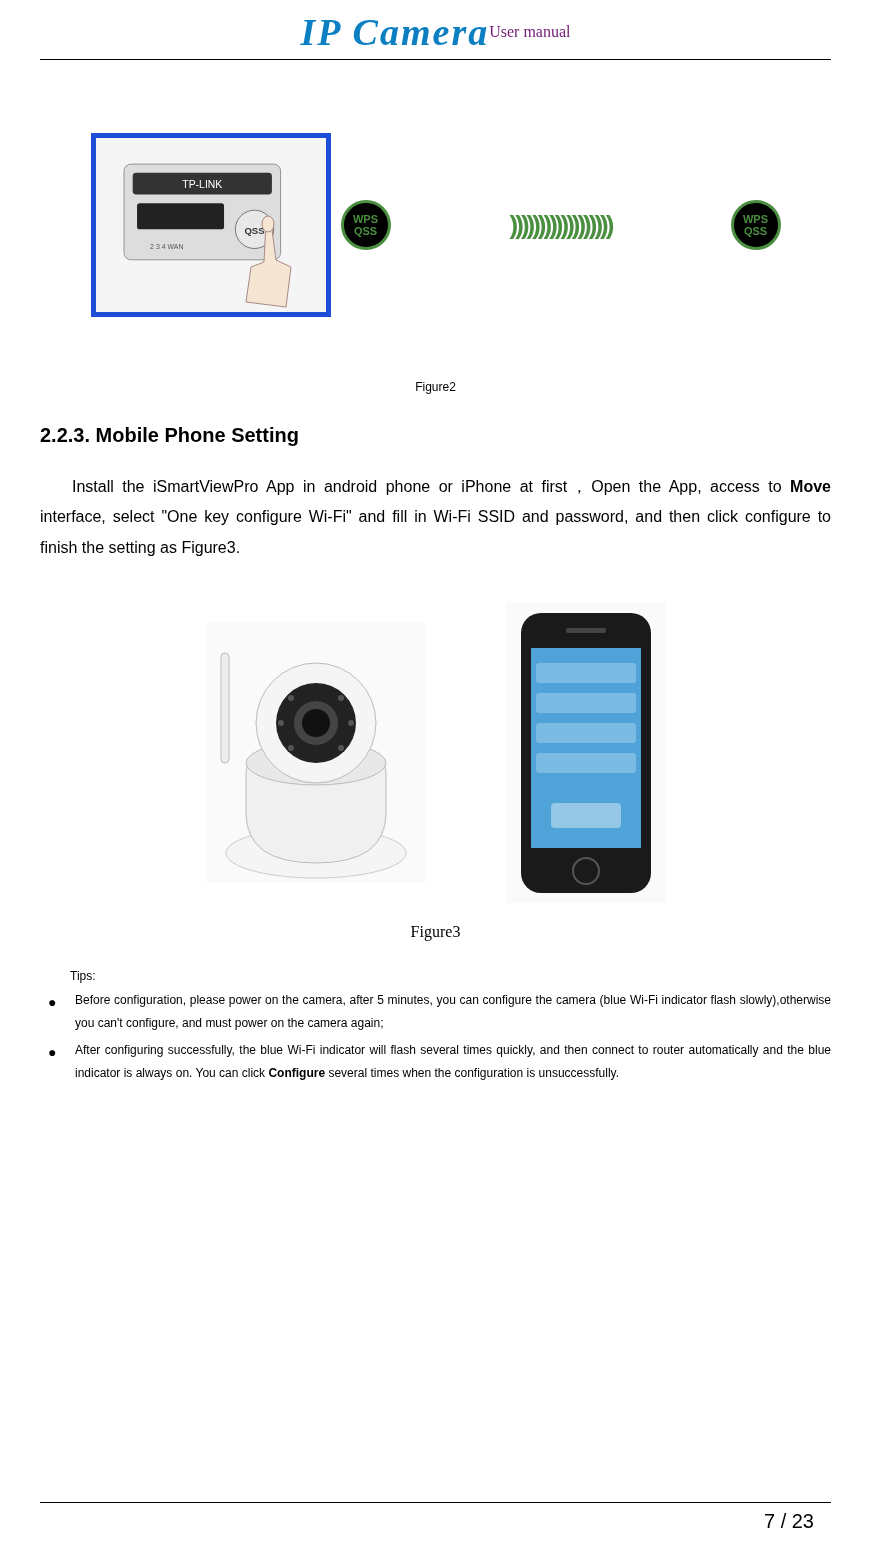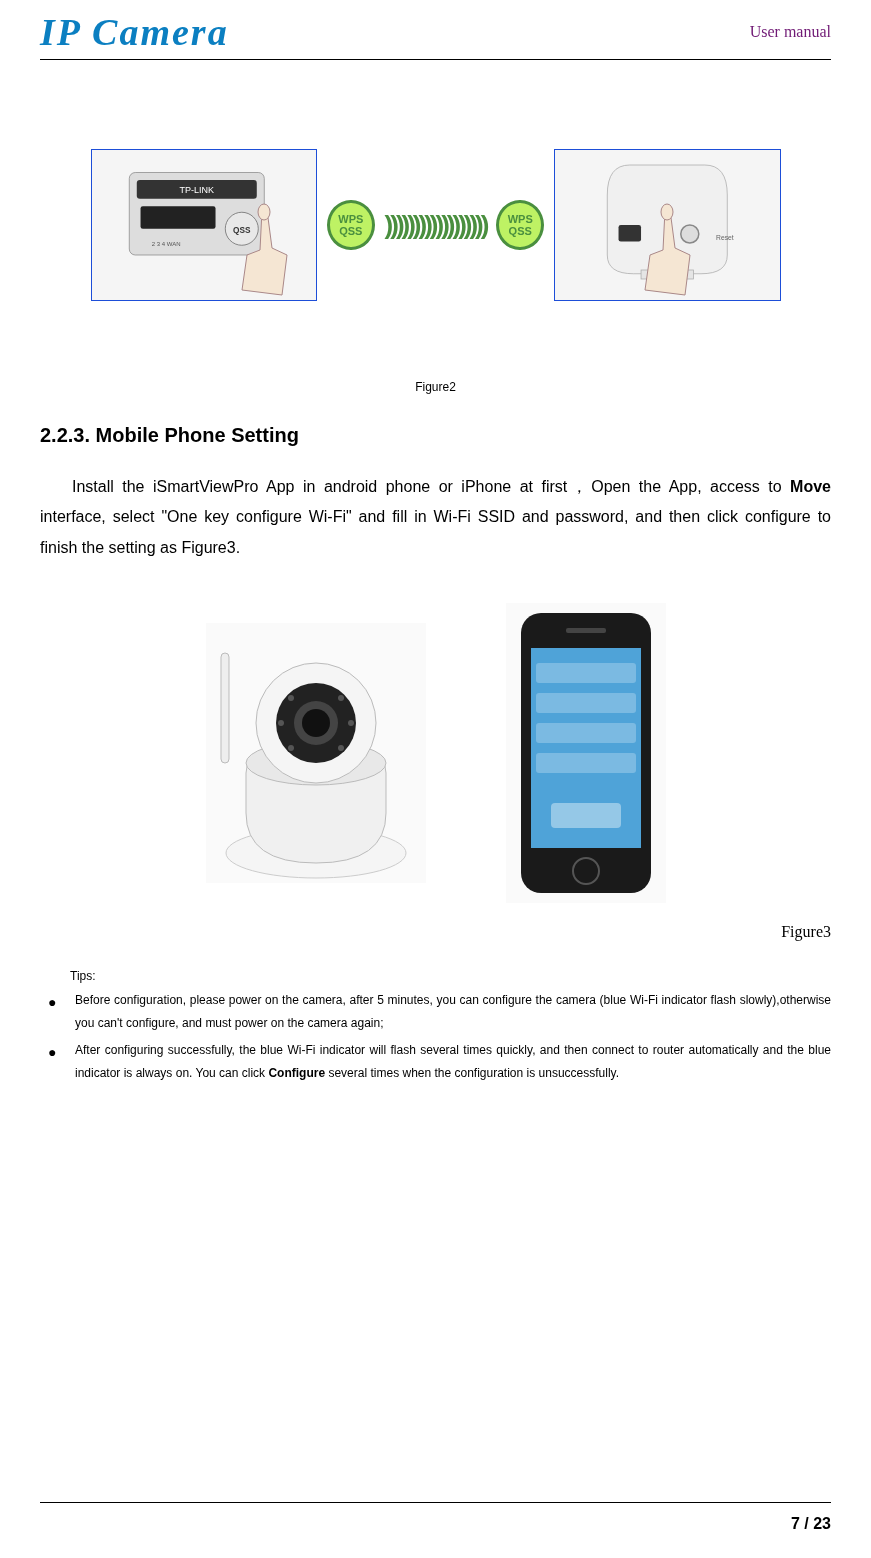--- a/index.html
+++ b/index.html
@@ -6,21 +6,21 @@
     body {
       width: 871px;
       height: 1558px;
       background: #fff;
       font-family: Arial, sans-serif;
       position: relative;
       padding: 0 40px;
     }
     .header-bar {
       display: flex;
-      justify-content: space-between;
+      justify-content: center;
       align-items: center;
       padding: 10px 0 5px 0;
       border-bottom: 1px solid #000;
     }
     .logo {
       font-family: 'Brush Script MT', cursive;
       font-size: 38px;
       font-weight: bold;
       font-style: italic;
       color: #0b7fc1;
@@ -42,34 +42,34 @@
       position: relative;
       width: 690px;
       height: 280px;
       display: flex;
       align-items: center;
       justify-content: space-between;
       gap: 10px;
     }
     .device-box {
       width: 240px;
-      height: 152px;
+      height: 184px;
       background: #f5f5f5;
-      border: 1px solid #1d4ed8;
+      border: 5px solid #1d4ed8;
       position: relative;
       display: flex;
       align-items: flex-start;
       justify-content: center;
     }
     .router-svg, .camera-svg { width: 100%; height: 100%; }
     .qss-badge {
       width: 50px;
       height: 50px;
       border-radius: 50%;
-      background: #bef264;
+      background: #000000;
       border: 3px solid #4a8f3f;
       display: flex;
       flex-direction: column;
       align-items: center;
       justify-content: center;
       font-size: 11px;
       font-weight: bold;
       color: #4a8f3f;
       line-height: 1.1;
       position: relative;
@@ -127,21 +127,21 @@
     }
     .phone-img {
       width: 160px;
       height: 300px;
       background: #fafafa;
       display: flex;
       align-items: center;
       justify-content: center;
     }
     .figure3-caption {
-      text-align: right;
+      text-align: center;
       font-family: 'SimSun', serif;
       font-size: 16px;
       margin: 10px 0 8px 0;
     }
     .tips-label {
       font-size: 12px;
       margin-left: 30px;
       margin-bottom: 6px;
       margin-top: 28px;
     }
@@ -160,23 +160,23 @@
     .bullet-list li::before {
       content: "●";
       position: absolute;
       left: 8px;
       top: 0;
       font-size: 14px;
     }
     .footer {
       position: absolute;
       bottom: 25px;
-      right: 40px;
-      font-size: 16px;
-      font-weight: bold;
+      right: 57px;
+      font-size: 20px;
+      font-weight: normal;
     }
     .footer-line {
       position: absolute;
       bottom: 55px;
       left: 40px;
       right: 40px;
       border-top: 1px solid #000;
     }
   </style>
 </head>
@@ -205,33 +205,20 @@
       </svg>
     </div>
     <div class="qss-badge">
       <span>WPS</span>
       <span>QSS</span>
     </div>
     <div class="wave-area">))))))))))))))))))</div>
     <div class="qss-badge">
       <span>WPS</span>
       <span>QSS</span>
-    </div>
-    <div class="device-box">
-      <svg class="camera-svg" viewBox="0 0 240 200">
-        <path d="M 70 20 Q 40 20 40 60 L 40 140 Q 40 165 75 165 L 165 165 Q 200 165 200 140 L 200 60 Q 200 20 170 20 Z" fill="#f0f0f0" stroke="#aaa"></path>
-        <rect x="55" y="100" width="30" height="22" rx="3" fill="#333"></rect>
-        <circle cx="150" cy="112" r="12" fill="#ddd" stroke="#888" stroke-width="2"></circle>
-        <text x="185" y="120" font-size="9" fill="#666">Reset</text>
-        <rect x="85" y="160" width="70" height="12" fill="#e5e5e5" stroke="#aaa"></rect>
-      </svg>
-      <svg class="hand hand-right" viewBox="0 0 100 120">
-        <path d="M 50 10 L 48 50 L 35 55 L 30 90 L 70 95 L 75 55 L 60 48 L 55 10 Z" fill="#f5e6d3" stroke="#a88" stroke-width="1"></path>
-        <ellipse cx="52" cy="12" rx="6" ry="8" fill="#f5e6d3" stroke="#a88"></ellipse>
-      </svg>
     </div>
   </div>
 </div>
 
 <div class="figure-caption">Figure2</div>
 
 <h2 class="section-heading">2.2.3.  Mobile Phone Setting</h2>
 
 <p class="body-text">
   <span class="indent"></span><span>Install the iSmartViewPro App in android phone or iPhone at first，Open the App, access to </span><span class="bold">Move</span><span> interface, select "One key configure Wi-Fi" and fill in Wi-Fi SSID and password, and then click configure to finish the setting as Figure3.</span>

